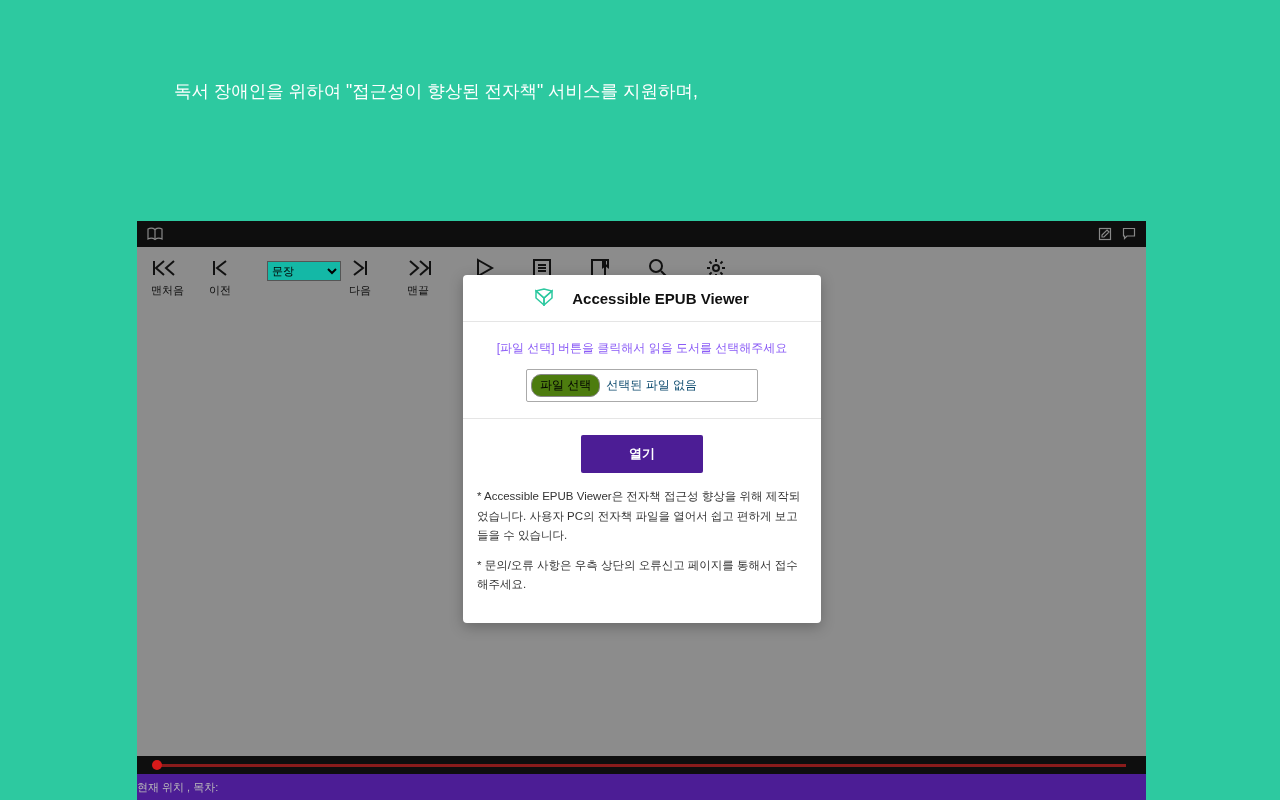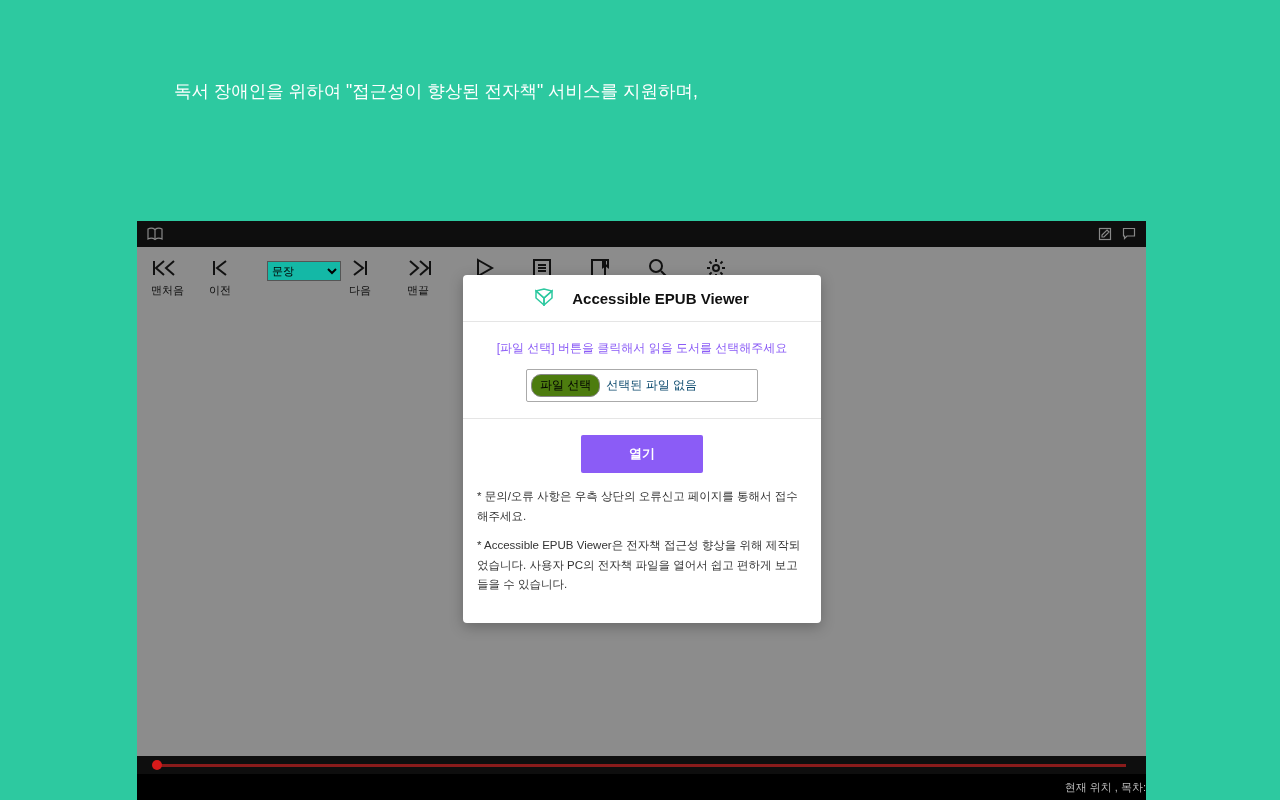--- a/index.html
+++ b/index.html
@@ -128,21 +128,21 @@
       font-size: 12px;
       color: #0c4a6e;
     }
     .modal-footer {
       padding: 16px 14px 18px;
     }
     .open-btn {
       display: block;
       width: 122px;
       margin: 0 auto 14px;
-      background: #8b5cf6;
+      background: #4c1d95;
       color: #fff;
       border: none;
       padding: 10px 0;
       font-size: 13px;
       font-weight: 600;
       border-radius: 2px;
       cursor: pointer;
     }
     .note {
       font-size: 11.5px;
@@ -176,26 +176,26 @@
       height: 10px;
       border-radius: 50%;
       background: #d61a1a;
     }
     .statusbar {
       position: absolute;
       left: 0;
       right: 0;
       bottom: 0;
       height: 26px;
-      background: #000000;
+      background: #4c1d95;
       color: #bbb;
       font-size: 11px;
       display: flex;
       align-items: center;
-      justify-content: flex-end;
+      justify-content: flex-start;
     }
   </style>
 </head>
 <body>
 
 <div class="hero">
   <p>
     <span>독서 장애인을 위하여 "접근성이 향상된 전자책" 서비스를 지원하며,</span><br>
   </p>
 </div>
@@ -307,22 +307,22 @@
     </div>
     <div class="modal-body">
       <div class="instr">[파일 선택] 버튼을 클릭해서 읽을 도서를 선택해주세요</div>
       <div class="file-row">
         <button class="file-btn">파일 선택</button>
         <span class="file-label">선택된 파일 없음</span>
       </div>
     </div>
     <div class="modal-footer">
       <button class="open-btn">열기</button>
+      <div class="note">* Accessible EPUB Viewer은 전자책 접근성 향상을 위해 제작되었습니다. 사용자 PC의 전자책 파일을 열어서 쉽고 편하게 보고 들을 수 있습니다.</div>
       <div class="note">* 문의/오류 사항은 우측 상단의 오류신고 페이지를 통해서 접수해주세요.</div>
-      <div class="note">* Accessible EPUB Viewer은 전자책 접근성 향상을 위해 제작되었습니다. 사용자 PC의 전자책 파일을 열어서 쉽고 편하게 보고 들을 수 있습니다.</div>
     </div>
   </div>
 
   <div class="progress-bar">
     <div class="progress-track">
       <div class="progress-thumb"></div>
     </div>
   </div>
 
   <div class="statusbar">

